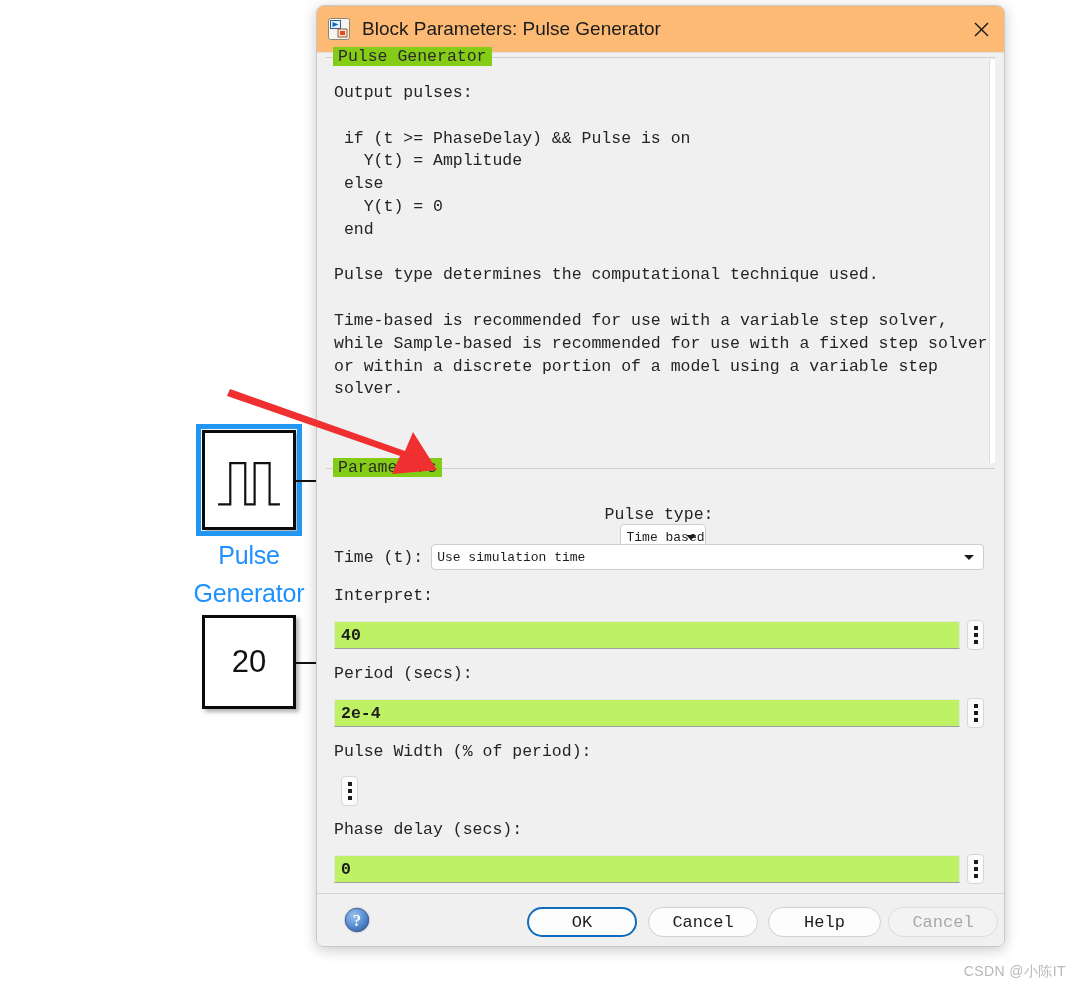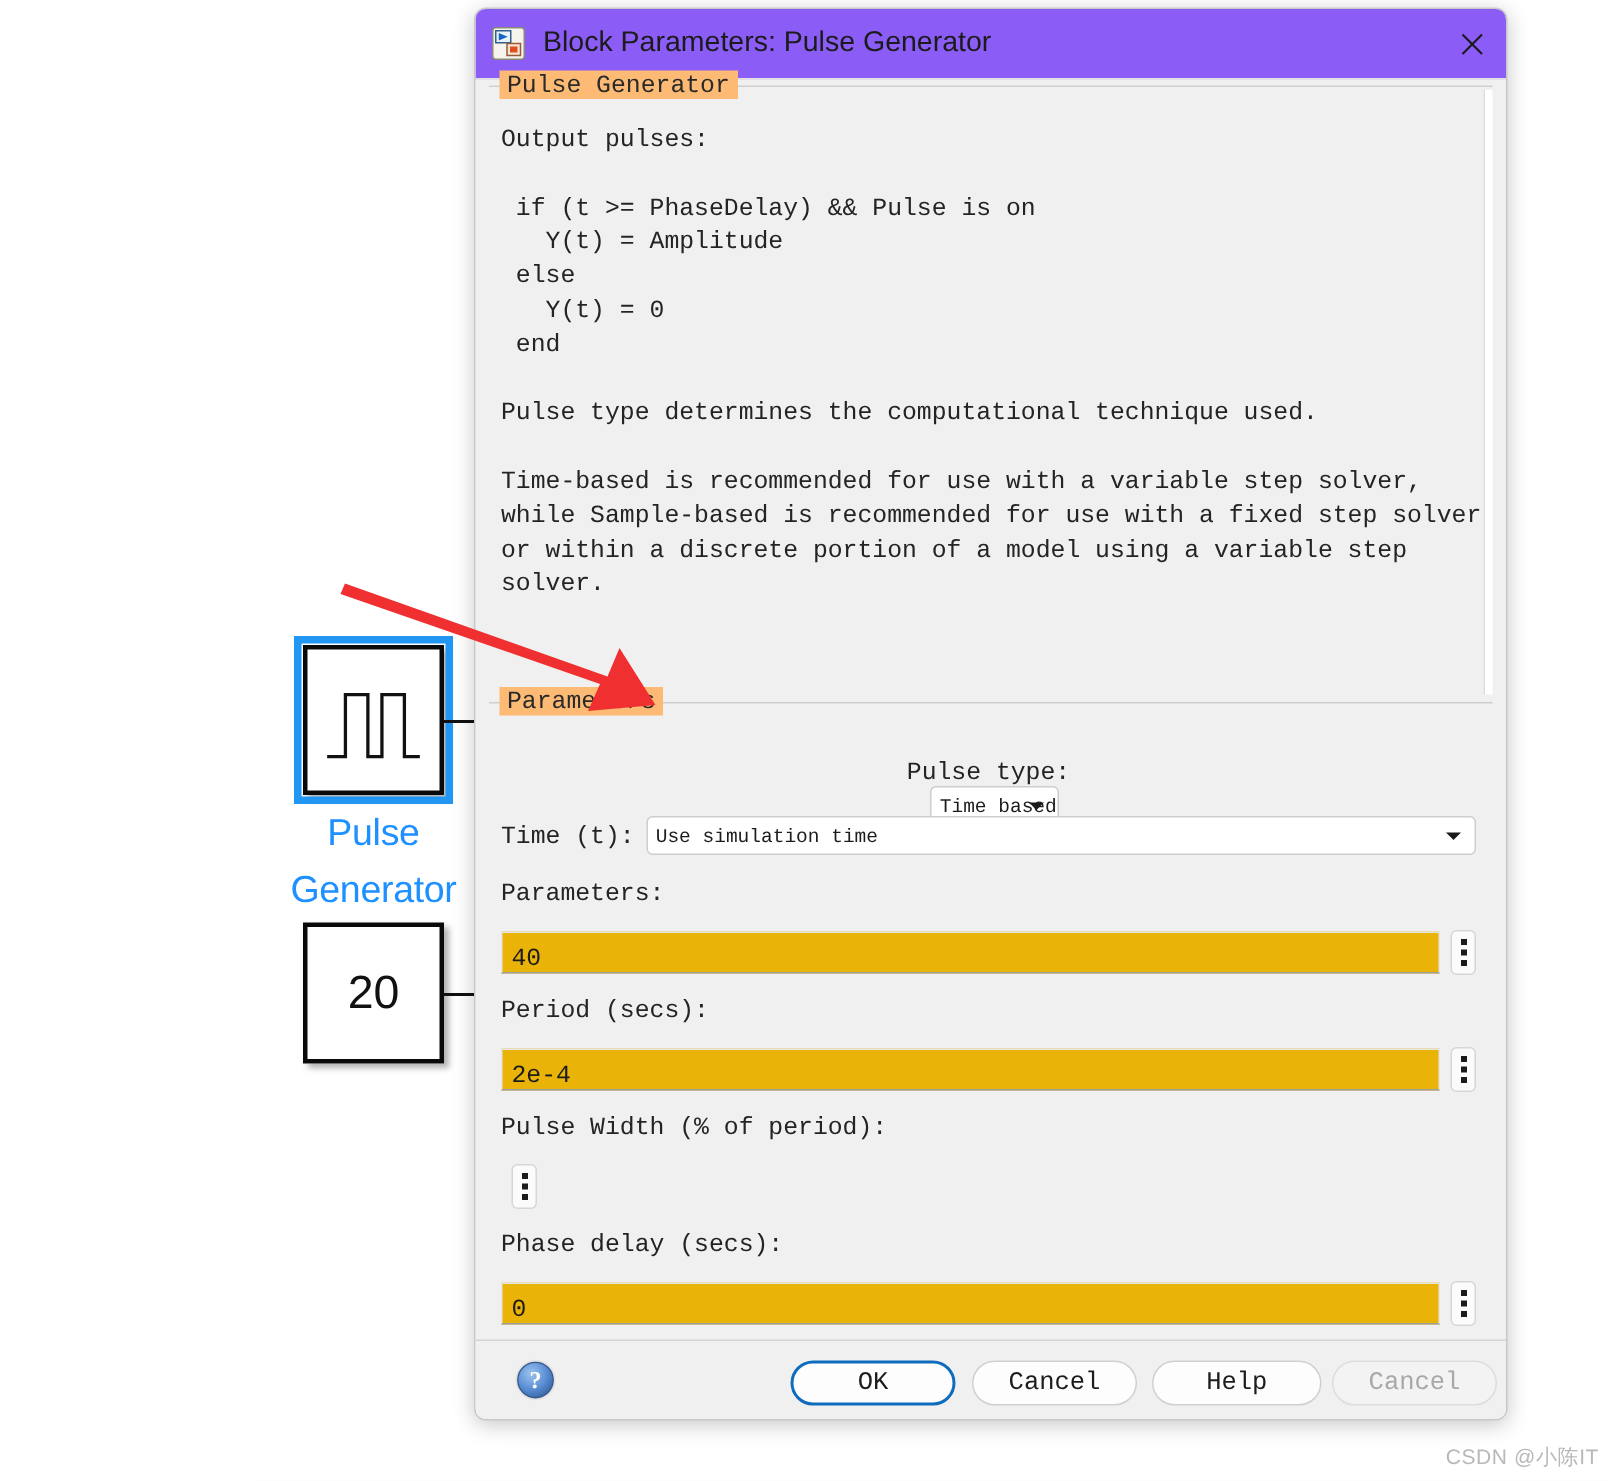--- a/index.html
+++ b/index.html
@@ -91,21 +91,21 @@
     border-radius: 8px;
     box-shadow: 0 3px 14px rgba(0,0,0,0.22);
     box-sizing: border-box;
     overflow: hidden;
     z-index: 20;
   }
 
   .titlebar {
     position: relative;
     height: 47px;
-    background: #8b5cf6;
+    background: #fdba74;
     border-bottom: 1px solid #e2e2e2;
     display: flex;
     align-items: center;
     padding: 0 0 0 11px;
     box-sizing: border-box;
   }
 
   .app-icon {
     width: 22px; height: 22px;
     flex: 0 0 22px;
@@ -145,21 +145,21 @@
     right: 9px;
     height: 408px;
     border-top: 1px solid #cfcfcf;
     box-sizing: border-box;
   }
 
   .group-legend {
     position: absolute;
     top: -11px;
     left: 7px;
-    background: #fdba74;
+    background: #84cc16;
     padding: 0 5px;
     font-family: "Liberation Mono", monospace;
     font-size: 16.5px;
     color: #2a2a2a;
     white-space: nowrap;
   }
 
   .desc-text {
     position: absolute;
     left: 8px;
@@ -255,27 +255,28 @@
     position: absolute;
     left: 8px;
     right: 11px;
     display: flex;
     align-items: center;
   }
 
   .edit-field {
     flex: 1 1 auto;
     height: 28px;
-    background: #eab308;
+    background: #bef264;
     border: 1px solid #e6e6e6;
     border-bottom: 1px solid #9e9e9e;
     box-sizing: border-box;
     display: flex;
-    align-items: flex-end;
+    align-items: center;
     cursor: text;
+    font-weight: bold;
   }
 
   .edit-text {
     font-family: "Liberation Mono", monospace;
     font-size: 16.5px;
     color: #1c1c1c;
     padding-left: 6px;
   }
 
   .dots-btn {
@@ -458,21 +459,21 @@
         </div>
 
         <div class="row-inline" style="top:75px;">
           <span class="fld-label">Time (t):</span>
           <div class="combo">
             <span class="combo-text">Use simulation time</span>
             <span class="combo-arrow"></span>
           </div>
         </div>
 
-        <div class="fld-label-block" style="top:117px;">Parameters:</div>
+        <div class="fld-label-block" style="top:117px;">Interpret:</div>
         <div class="edit-row" style="top:151px;">
           <div class="edit-field">
             <span class="edit-text">40</span>
           </div>
           <div class="dots-btn">
             <i></i>
             <i></i>
             <i></i>
           </div>
         </div>

